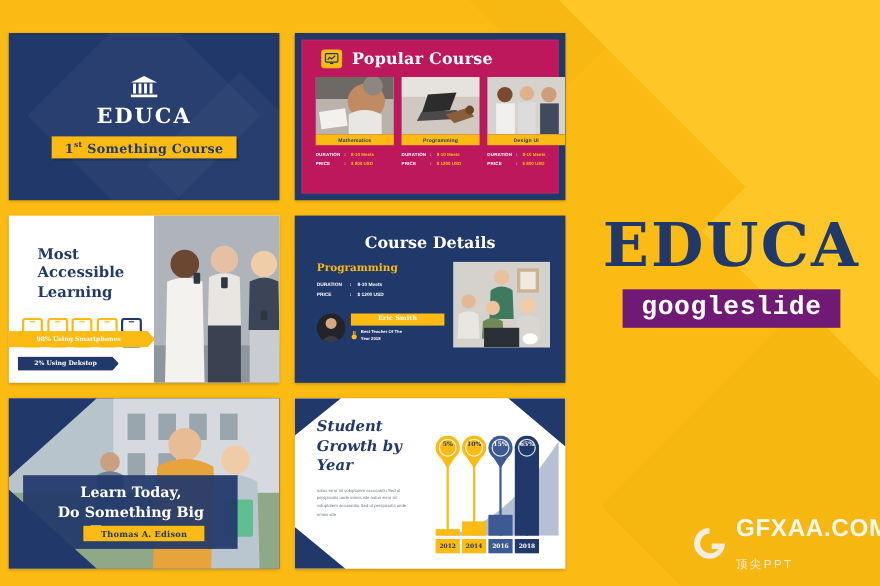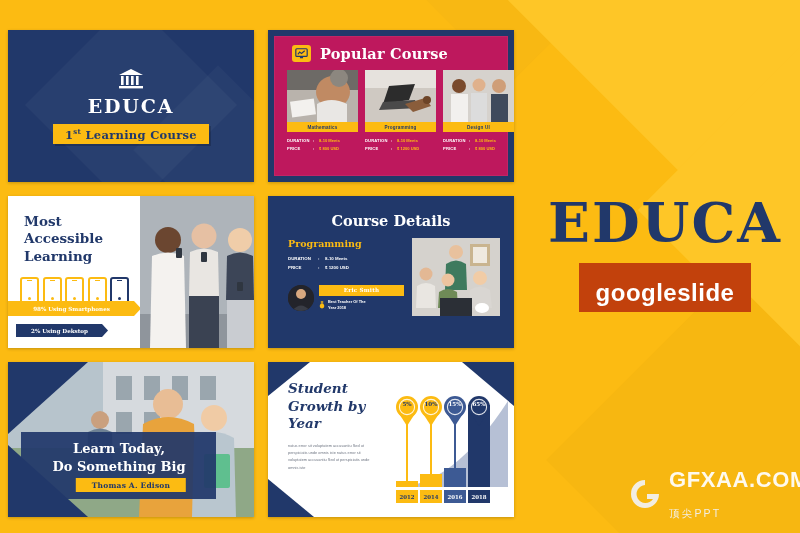--- a/index.html
+++ b/index.html
@@ -48,21 +48,21 @@
   .card .tag{background:#fcbb12;color:#21386a;font-size:4.6px;font-weight:bold;text-align:center;padding:2.5px 0;letter-spacing:.2px;}
   .card .meta{margin-top:5px;font-size:4.1px;color:#fff;line-height:1.85;font-weight:bold;}
   .card .meta .row{display:flex;}
   .card .meta .k{width:26px;letter-spacing:.15px;}
   .card .meta .c{width:6px;}
   .card .meta .v{color:#fcbb12;}
 
   
   .s3{background:#fff;display:flex;}
   .s3 .left{width:120px;padding:13px 0 0 12px;position:relative;}
-  .s3 h2{margin:4px;color:#21386a;font-family:"DejaVu Serif",serif;font-weight:bold;font-size:13.5px;line-height:1.28;}
+  .s3 h2{margin:14px;color:#21386a;font-family:"DejaVu Serif",serif;font-weight:bold;font-size:13.5px;line-height:1.28;}
   .phones{display:flex;gap:3.5px;margin-top:12px;}
   .phone{width:15px;height:23px;border:2px solid #fcbb12;border-radius:3px;position:relative;background:#fff;}
   .phone.dark{border-color:#21386a;}
   .phone:after{content:"";position:absolute;left:50%;bottom:1.5px;width:3px;height:3px;margin-left:-1.5px;border-radius:50%;background:#fcbb12;}
   .phone.dark:after{background:#21386a;}
   .phone:before{content:"";position:absolute;left:50%;top:1.5px;width:5px;height:1.2px;margin-left:-2.5px;background:#fcbb12;}
   .phone.dark:before{background:#21386a;}
   .bar1{position:absolute;left:0;bottom:32px;width:133px;height:15px;background:#fcbb12;
         display:flex;align-items:center;justify-content:center;clip-path:polygon(0 0,126px 0,133px 50%,126px 100%,0 100%);}
   .bar1 span{color:#fff;font-size:5.6px;font-weight:bold;font-family:"DejaVu Serif",serif;margin-right:6px;}
@@ -121,22 +121,22 @@
   .pin{position:absolute;left:50%;top:0;transform:translateX(-50%);width:24px;height:30px;}
   .pin .pct{position:absolute;left:0;right:0;top:5px;text-align:center;font-size:5.6px;font-weight:bold;
             font-family:"DejaVu Serif",serif;}
   .years{position:absolute;left:8px;right:8px;bottom:2px;height:13px;display:flex;gap:2px;}
   .yr{flex:1;display:flex;align-items:center;justify-content:center;font-family:"DejaVu Serif",serif;
       font-weight:bold;font-size:5.4px;}
 
   
   .brandpanel{position:absolute;left:540px;top:195px;width:250px;text-align:center;z-index:3;}
   .brandpanel .big{color:#21386a;font-family:"DejaVu Serif",serif;font-weight:bold;font-size:55px;letter-spacing:2px;line-height:1;}
-  .brandpanel .sub{display:inline-block;margin-top:13px;background:#c2410c;color:#fff;
-                   font-family:Liberation Sans, sans-serif;font-weight:bold;font-size:24px;padding:16px 17px 5px;letter-spacing:.5px;}
+  .brandpanel .sub{display:inline-block;margin-top:13px;background:#701a75;color:#fff;
+                   font-family:Liberation Mono, monospace;font-weight:bold;font-size:24px;padding:3px 17px 5px;letter-spacing:.5px;}
 
   
   .wm{position:absolute;left:628px;top:468px;display:flex;align-items:center;gap:7px;z-index:4;opacity:.93;}
   .wm .gl{width:34px;height:34px;}
   .wm .txt{line-height:1.05;}
   .wm .t1{color:#fff;font-weight:bold;font-size:22px;letter-spacing:.6px;}
   .wm .t2{color:#f2f2f2;font-size:10.5px;letter-spacing:2.2px;margin-top:17px;}
 </style>
 </head>
 <body>
@@ -158,21 +158,21 @@
       <div class="inner">
         <svg class="bank-icon" width="26" height="22" viewBox="0 0 26 22">
           <polygon points="13,1 25,7 1,7" fill="#fff"></polygon>
           <rect x="3" y="8" width="2.6" height="9" fill="#fff"></rect>
           <rect x="8" y="8" width="2.6" height="9" fill="#fff"></rect>
           <rect x="13" y="8" width="2.6" height="9" fill="#fff"></rect>
           <rect x="18" y="8" width="2.6" height="9" fill="#fff"></rect>
           <rect x="1" y="18" width="24" height="2.4" fill="#fff"></rect>
         </svg>
         <div class="brand">EDUCA</div>
-        <div class="tag"><span>1</span><sup>st</sup><span> Learning Course</span></div>
+        <div class="tag"><span>1</span><sup>st</sup><span> Something Course</span></div>
       </div>
     </div>
 
     <div class="slide s2">
       <div class="inner">
         <div class="hdr">
           <div class="ic">
             <svg width="13" height="11" viewBox="0 0 14 12">
               <rect x="0.8" y="0.8" width="12.4" height="8.4" rx="1" fill="none" stroke="#21386a" stroke-width="1.3"></rect>
               <polyline points="3,7 5,4.5 7,6 10.5,3" fill="none" stroke="#21386a" stroke-width="1.2"></polyline>

